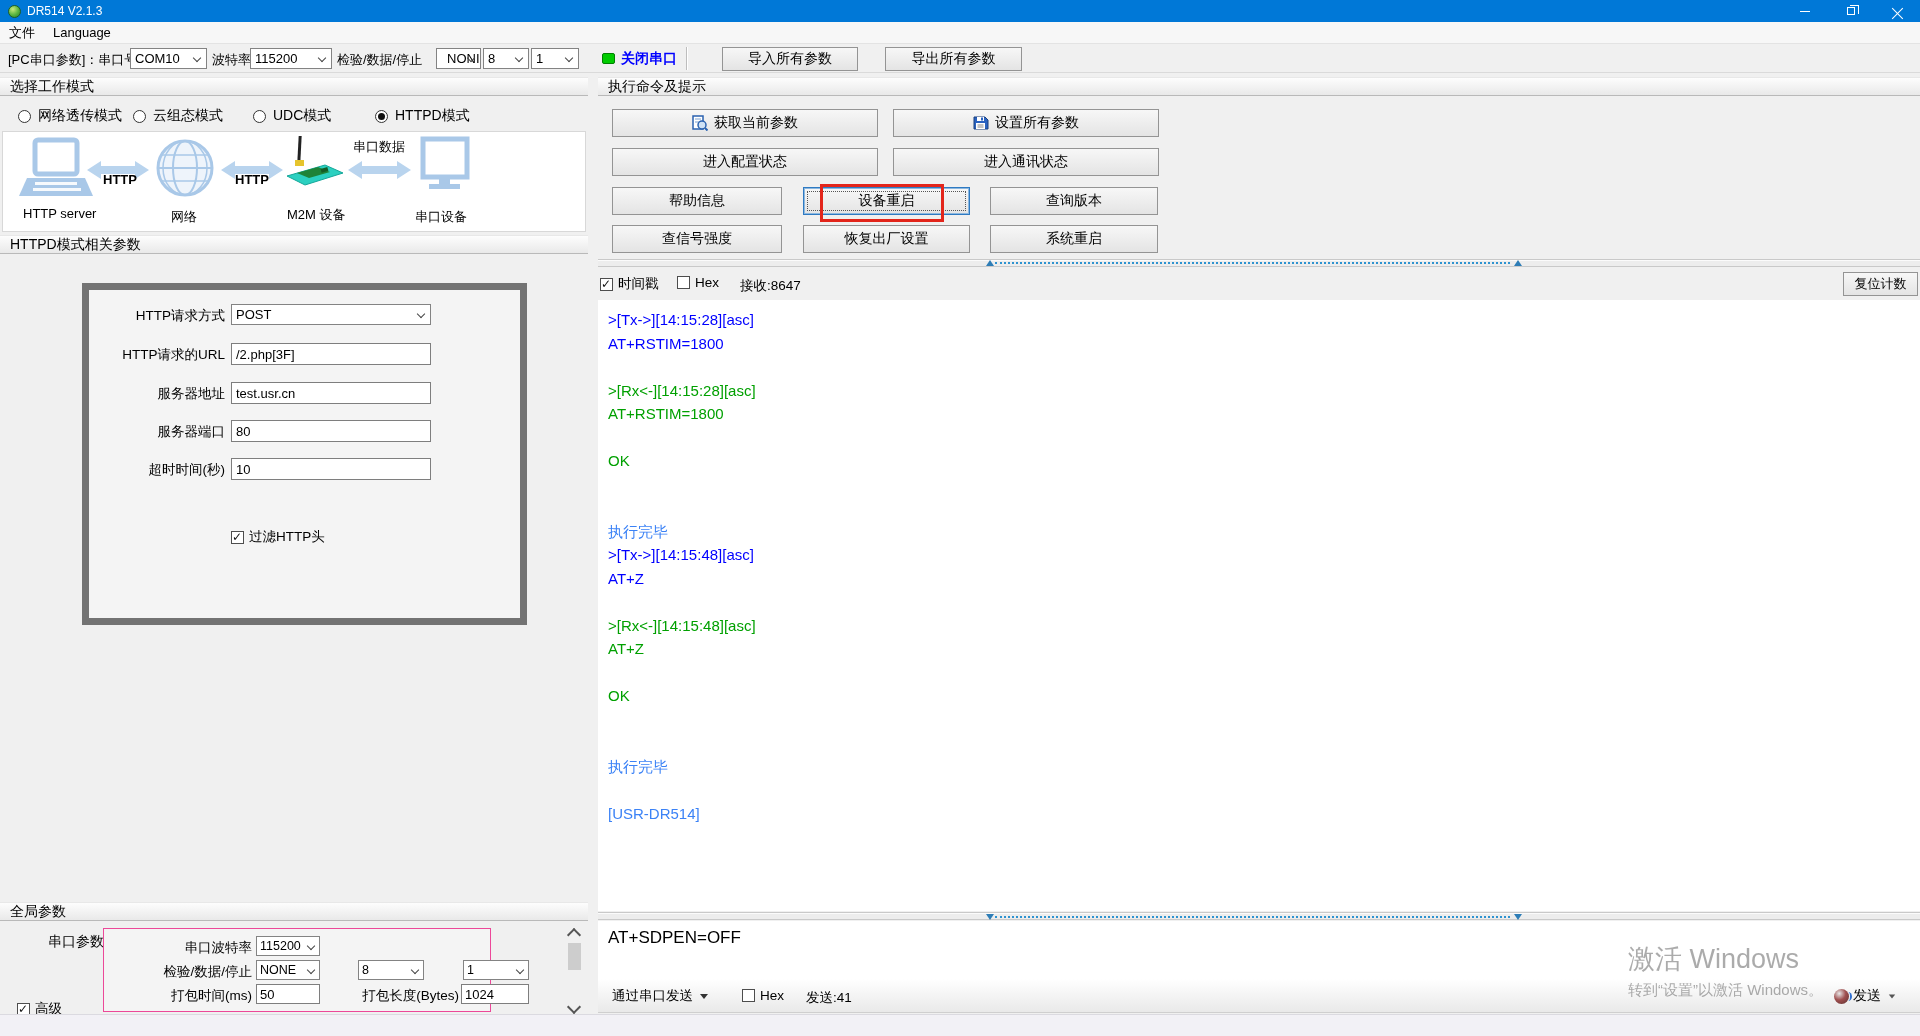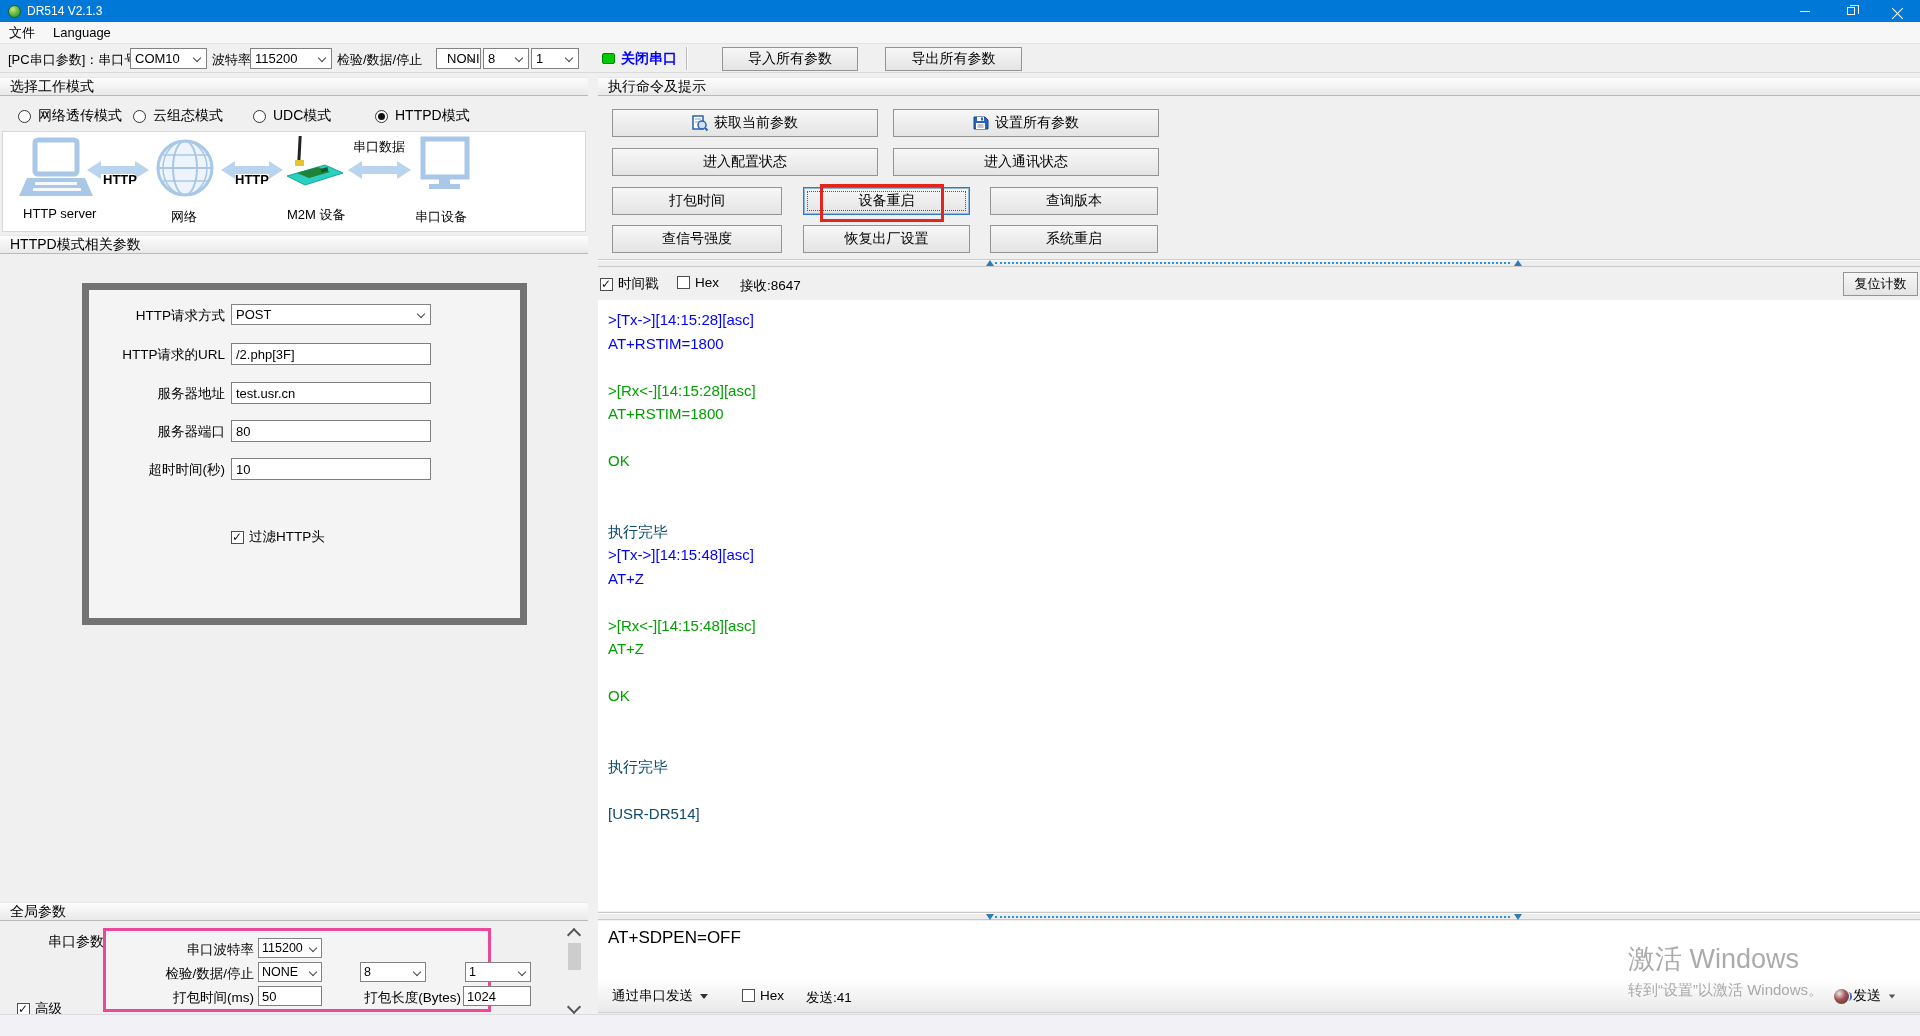--- a/index.html
+++ b/index.html
@@ -52,21 +52,21 @@
   .frow .flabel { position:absolute; left:0; top:3px; width:136px; text-align:right; font-size:13.5px; }
   .finput { position:absolute; left:142px; top:0; width:200px; height:22px; background:#fff; border:1px solid #7e7e7e; font-size:13px; padding:0 4px; font-family:"Liberation Sans",sans-serif; }
   .fselect { left:142px; top:0; width:200px; }
 
   
   .chk { display:flex; align-items:center; font-size:13.5px; }
   .chk .box { width:13px; height:13px; background:#fff; border:1px solid #4d4d4d; margin-right:5px; position:relative; flex:none; }
   .chk.on .box::after { content:"\2713"; position:absolute; left:0px; top:-2px; font-size:12px; color:#111; }
 
   
-  .gp-box { position:absolute; left:103px; top:928px; width:388px; height:84px; background:#f4f4f4; border:3px solid #ec4899; }
+  .gp-box { position:absolute; left:103px; top:928px; width:388px; height:84px; background:#f4f4f4; border:1px solid #ec4899; }
   .gp-box .flabel2 { position:absolute; text-align:right; font-size:13.5px; }
   .mini-select { height:20px; padding:0 16px 0 3px; font-size:12.5px; line-height:18px; }
   .mini-select .chev { top:6px; right:5px; }
   .mini-input { position:absolute; height:20px; background:#fff; border:1px solid #7e7e7e; font-size:13px; padding:0 3px; font-family:"Liberation Sans",sans-serif; }
   .vscroll { position:absolute; left:566px; top:926px; width:18px; height:90px; background:#f0f0f0; }
   .vscroll .arr { position:absolute; left:3px; width:10px; height:10px; border-right:2px solid #555; border-bottom:2px solid #555; }
   .vscroll .arr.up { top:4px; transform:rotate(-135deg); }
   .vscroll .arr.dn { bottom:4px; transform:rotate(45deg); }
   .vscroll .thumb { position:absolute; left:2px; top:17px; width:13px; height:27px; background:#cdcdcd; }
 
@@ -81,21 +81,21 @@
   .splitter .dots { position:absolute; left:397px; top:2px; width:515px; border-top:2px dotted #2e93d0; }
   .splitter .tri { position:absolute; top:0; width:0; height:0; border-left:4px solid transparent; border-right:4px solid transparent; }
   .splitter.up .tri { border-bottom:6px solid #2e7db6; }
   .splitter.dn .tri { border-top:6px solid #2e7db6; }
   .tri.l { left:388px; } .tri.r { left:916px; }
 
   
   .log-toolbar { position:absolute; left:598px; top:271px; width:1322px; height:28px; }
   .log-area { position:absolute; left:598px; top:300px; width:1322px; height:611px; background:#fff; overflow:hidden; padding:8px 0 0 10px; }
   .log-line { height:23.5px; line-height:23.5px; font-size:15px; white-space:pre; }
-  .c-blue { color:#0000ff; } .c-green { color:#00a000; } .c-black { color:#0c4a6e; }
+  .c-blue { color:#0000ff; } .c-green { color:#00a000; } .c-black { color:#3b82f6; }
 
   
   .send-area { position:absolute; left:598px; top:921px; width:1322px; height:92px; background:#fff; border-bottom:1px solid #cfcfcf; }
   .send-text { position:absolute; left:10px; top:7px; font-size:17px; }
   .send-controls { position:absolute; left:0; bottom:0; width:100%; height:33px; background:linear-gradient(#ffffff,#e9e9e9); }
   .caret-down { display:inline-block; width:0; height:0; border-left:4px solid transparent; border-right:4px solid transparent; border-top:5px solid #333; margin-left:7px; }
   .send-sphere { width:15px; height:15px; border-radius:50%; background:radial-gradient(circle at 35% 30%, #e8e8e8 0%, #a05050 45%, #5a2e2e 100%); position:relative; margin-right:4px; }
   .send-sphere::after { content:""; position:absolute; right:-3px; top:3px; width:6px; height:9px; border-right:2px solid #2f6fd0; border-radius:50%; }
 
   .bottom-strip { position:absolute; left:0; top:1014px; width:100%; height:22px; background:#f2f1f6; border-top:1px solid #dbdae0; }
@@ -293,21 +293,21 @@
     <span>设置所有参数</span>
   </div>
   <div class="btn cmd-btn" style="left:612px;top:148px;width:266px">
       <span>进入配置状态</span>
     </div>
   <div class="btn cmd-btn" style="left:893px;top:148px;width:266px">
       <span>进入通讯状态</span>
     </div>
 
   <div class="btn cmd-btn" style="left:612px;top:187px;width:170px">
-      <span>打包时间</span>
+      <span>帮助信息</span>
     </div>
   <div class="btn cmd-btn focused" style="left:803px;top:187px;width:167px">
       <span>设备重启</span>
     </div>
   <div class="btn cmd-btn" style="left:990px;top:187px;width:168px">
       <span>查询版本</span>
     </div>
 
   <div class="btn cmd-btn" style="left:612px;top:225px;width:170px">
       <span>查信号强度</span>

